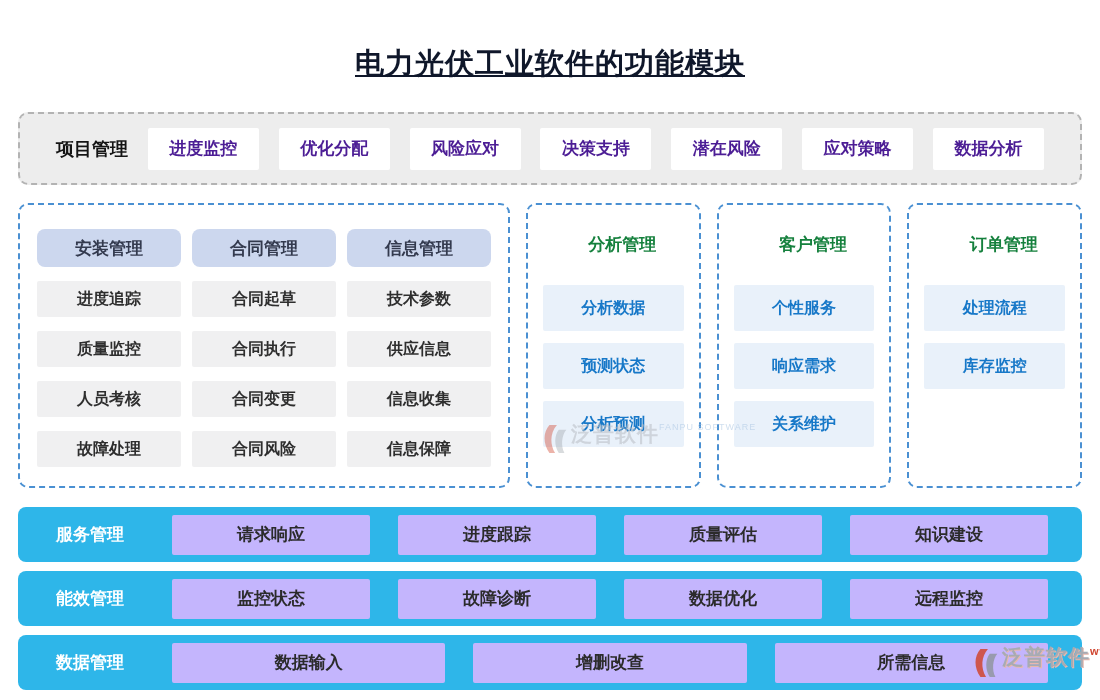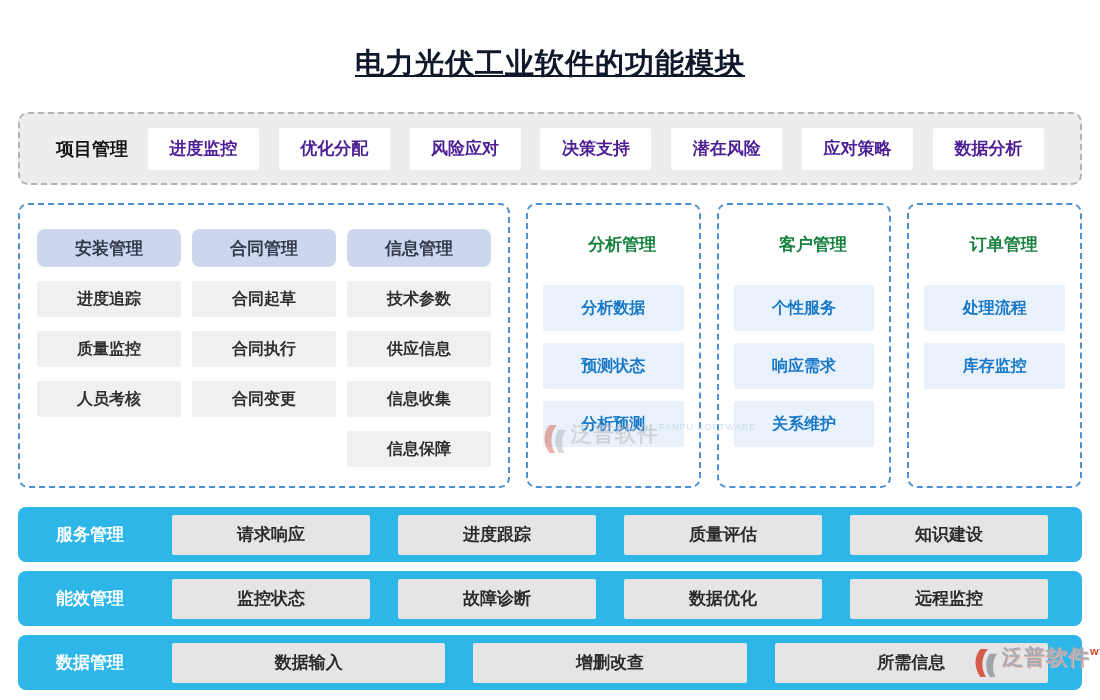--- a/index.html
+++ b/index.html
@@ -125,21 +125,21 @@
   .bar-label {
     flex: 0 0 88px;
     color: #ffffff;
     font-size: 17px;
     font-weight: bold;
     white-space: nowrap;
   }
   .bar-chip {
     flex: 1 1 0;
     height: 40px;
-    background: #e5e5e5;
+    background: #c4b5fd;
     border-radius: 2px;
     display: flex; align-items: center; justify-content: center;
     font-size: 17px; font-weight: bold; color: #2b2b2b;
   }
   
   .wm {
     position: absolute;
     display: flex;
     align-items: flex-start;
     pointer-events: none;
@@ -180,26 +180,28 @@
 </div>
 
 <div class="mid-row">
 
   <div class="panel panel-wide">
     <div class="pcol">
       <div class="pcol-header">安装管理</div>
       <div class="pcol-item">进度追踪</div>
       <div class="pcol-item">质量监控</div>
       <div class="pcol-item">人员考核</div>
+      <div class="pcol-item">故障处理</div>
     </div>
     <div class="pcol">
       <div class="pcol-header">合同管理</div>
       <div class="pcol-item">合同起草</div>
       <div class="pcol-item">合同执行</div>
       <div class="pcol-item">合同变更</div>
+      <div class="pcol-item">合同风险</div>
     </div>
     <div class="pcol">
       <div class="pcol-header">信息管理</div>
       <div class="pcol-item">技术参数</div>
       <div class="pcol-item">供应信息</div>
       <div class="pcol-item">信息收集</div>
       <div class="pcol-item">信息保障</div>
     </div>
   </div>
 

